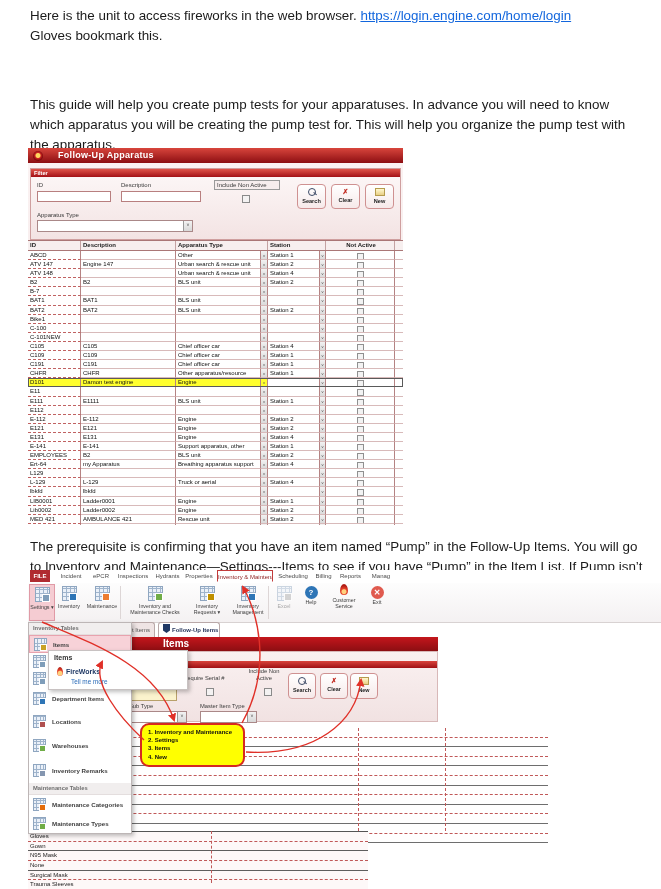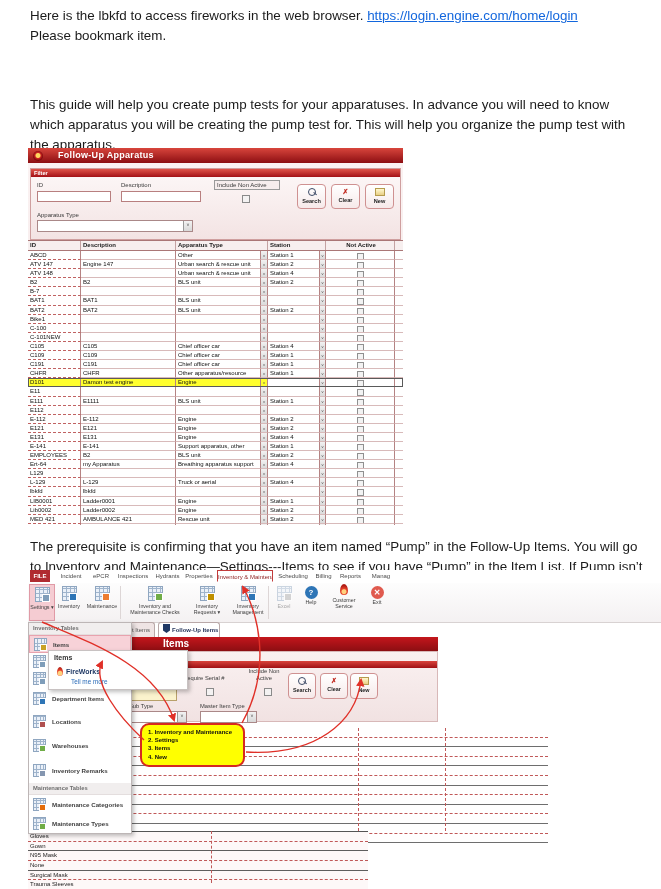--- a/index.html
+++ b/index.html
@@ -92,22 +92,22 @@
 #callout{position:absolute;left:112px;top:153px;width:105px;height:44px;background:#ffff00;border:2px solid #d62a20;border-radius:9px;z-index:30;box-sizing:border-box;padding:3px 0 0 6px}
 .cline{font-size:6px;font-weight:bold;color:#111;line-height:8.2px;white-space:nowrap}
 #arrows{position:absolute;left:0;top:0;z-index:40;pointer-events:none}
 </style>
 </head>
 <body>
 
 <div id="page">
 
   <div class="t" style="top:6px">
-    <span>Here is the lbkfd to access fireworks in the web browser. </span><a class="link">https://login.engine.com/home/login</a><br>
-    <span>Please bookmark item.</span>
+    <span>Here is the unit to access fireworks in the web browser. </span><a class="link">https://login.engine.com/home/login</a><br>
+    <span>Gloves bookmark this.</span>
   </div>
 
   <div class="t" style="top:95px">
     <span>This guide will help you create pump tests for your apparatuses. In advance you will need to know which apparatus you will be creating the pump test for. This will help you organize the pump test with the apparatus.</span><br>
     <span>For this article, I will create a pump test for Apparatus D101.</span>
   </div>
 
   <div id="shot1" class="shot">
     <div class="s1-title">
       <span class="s1-ticon"></span>

